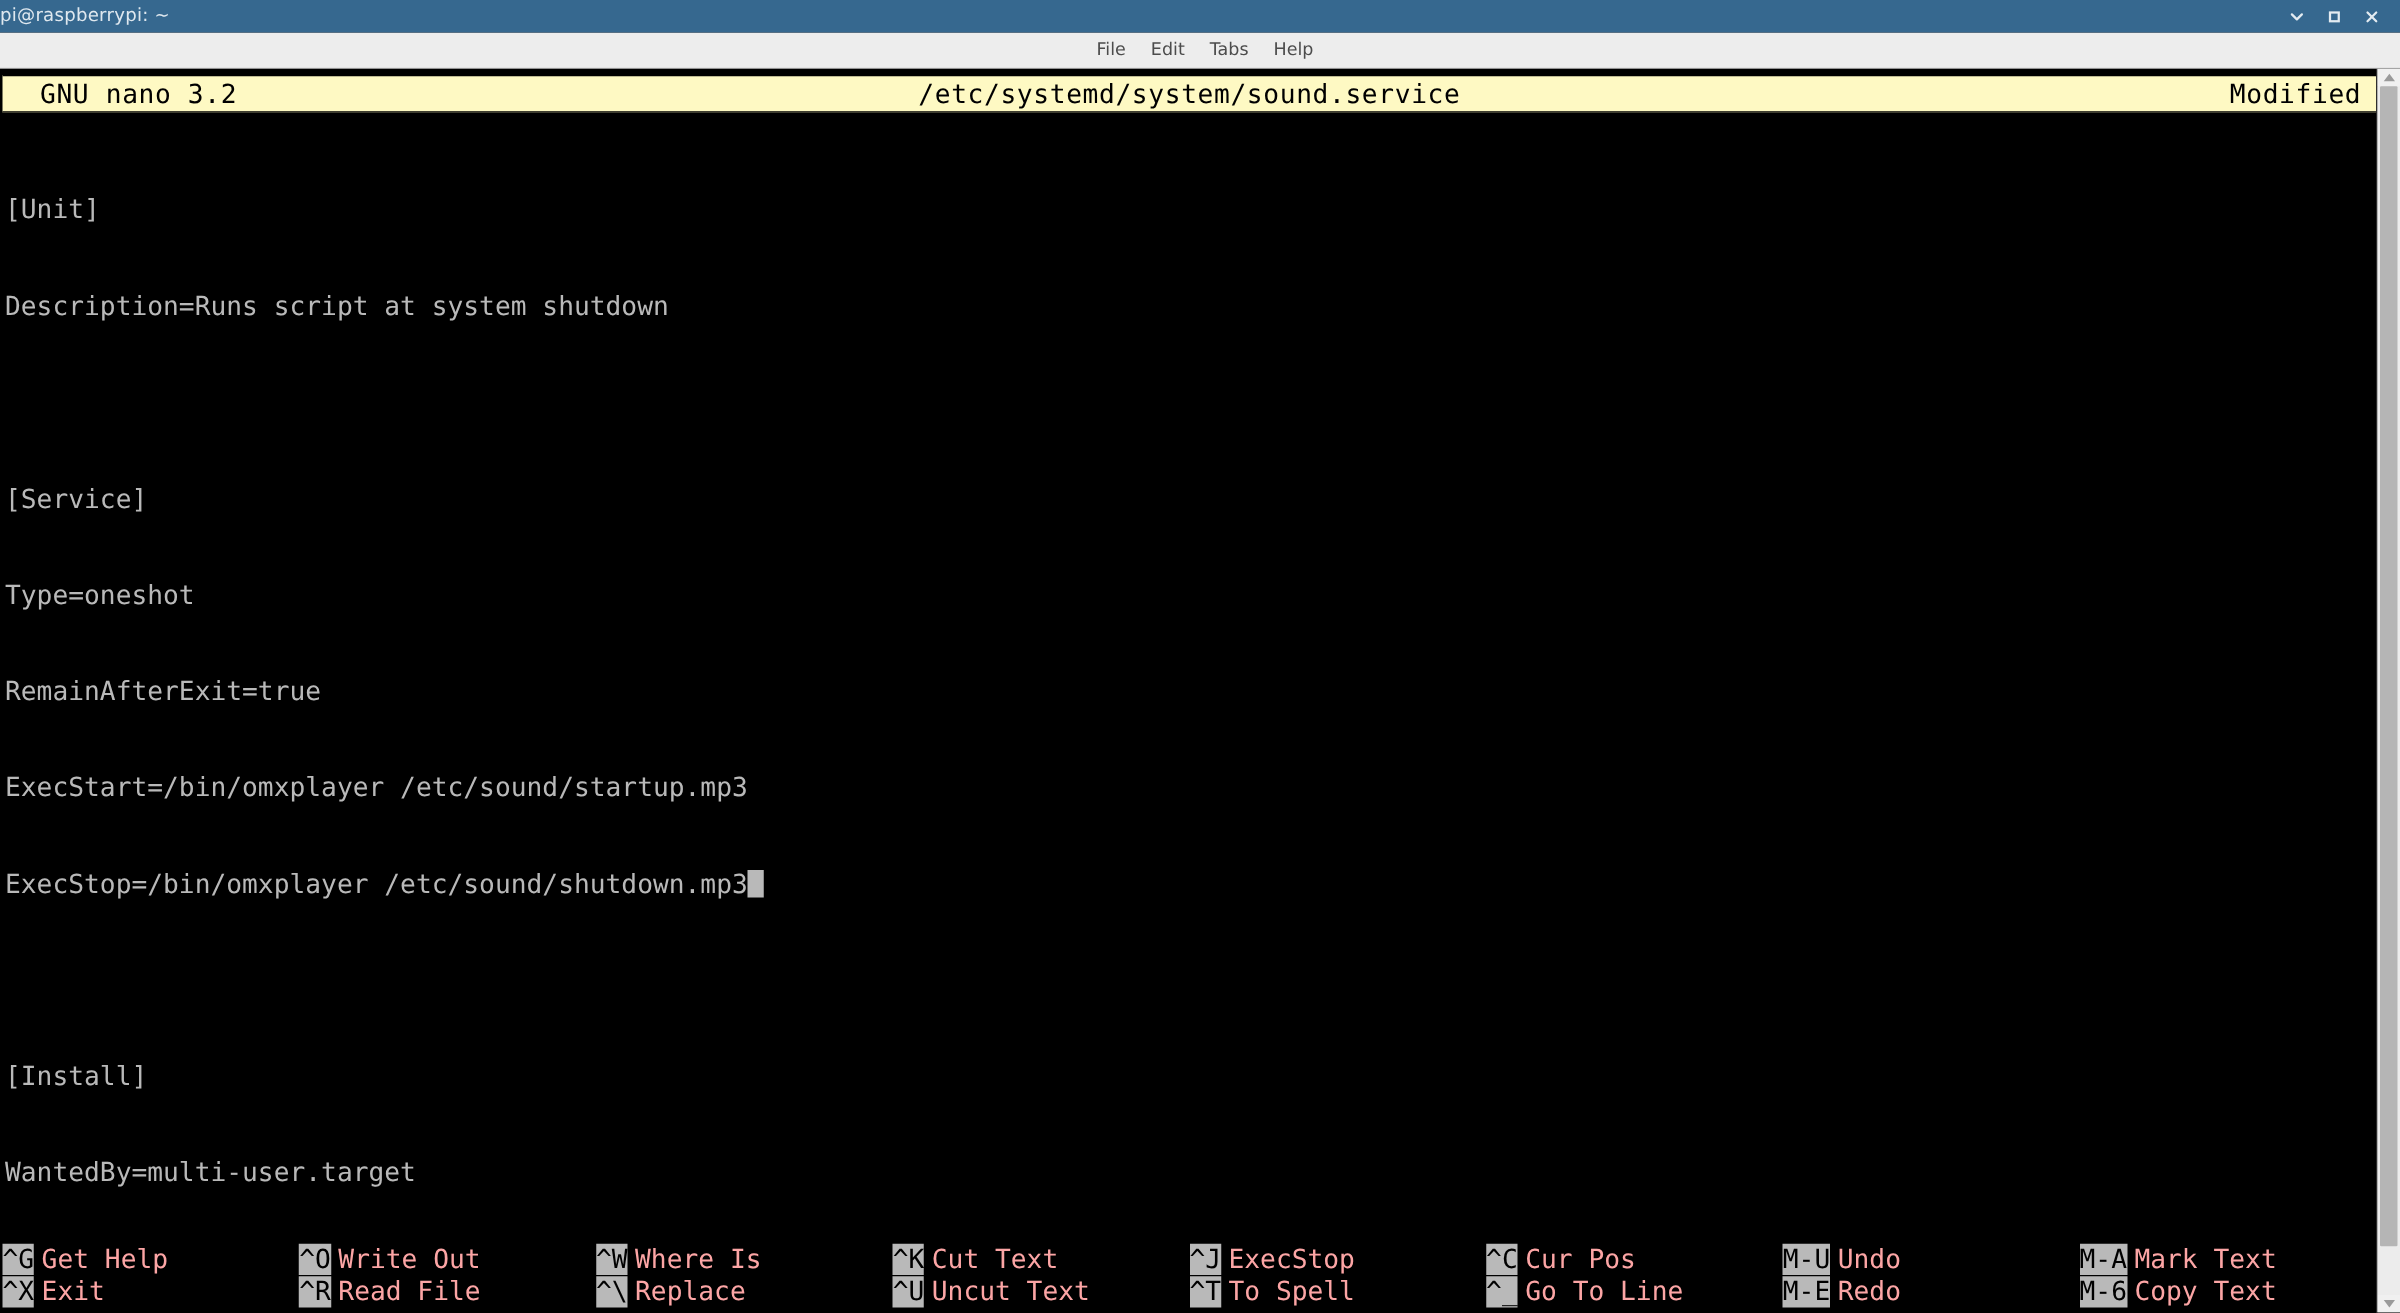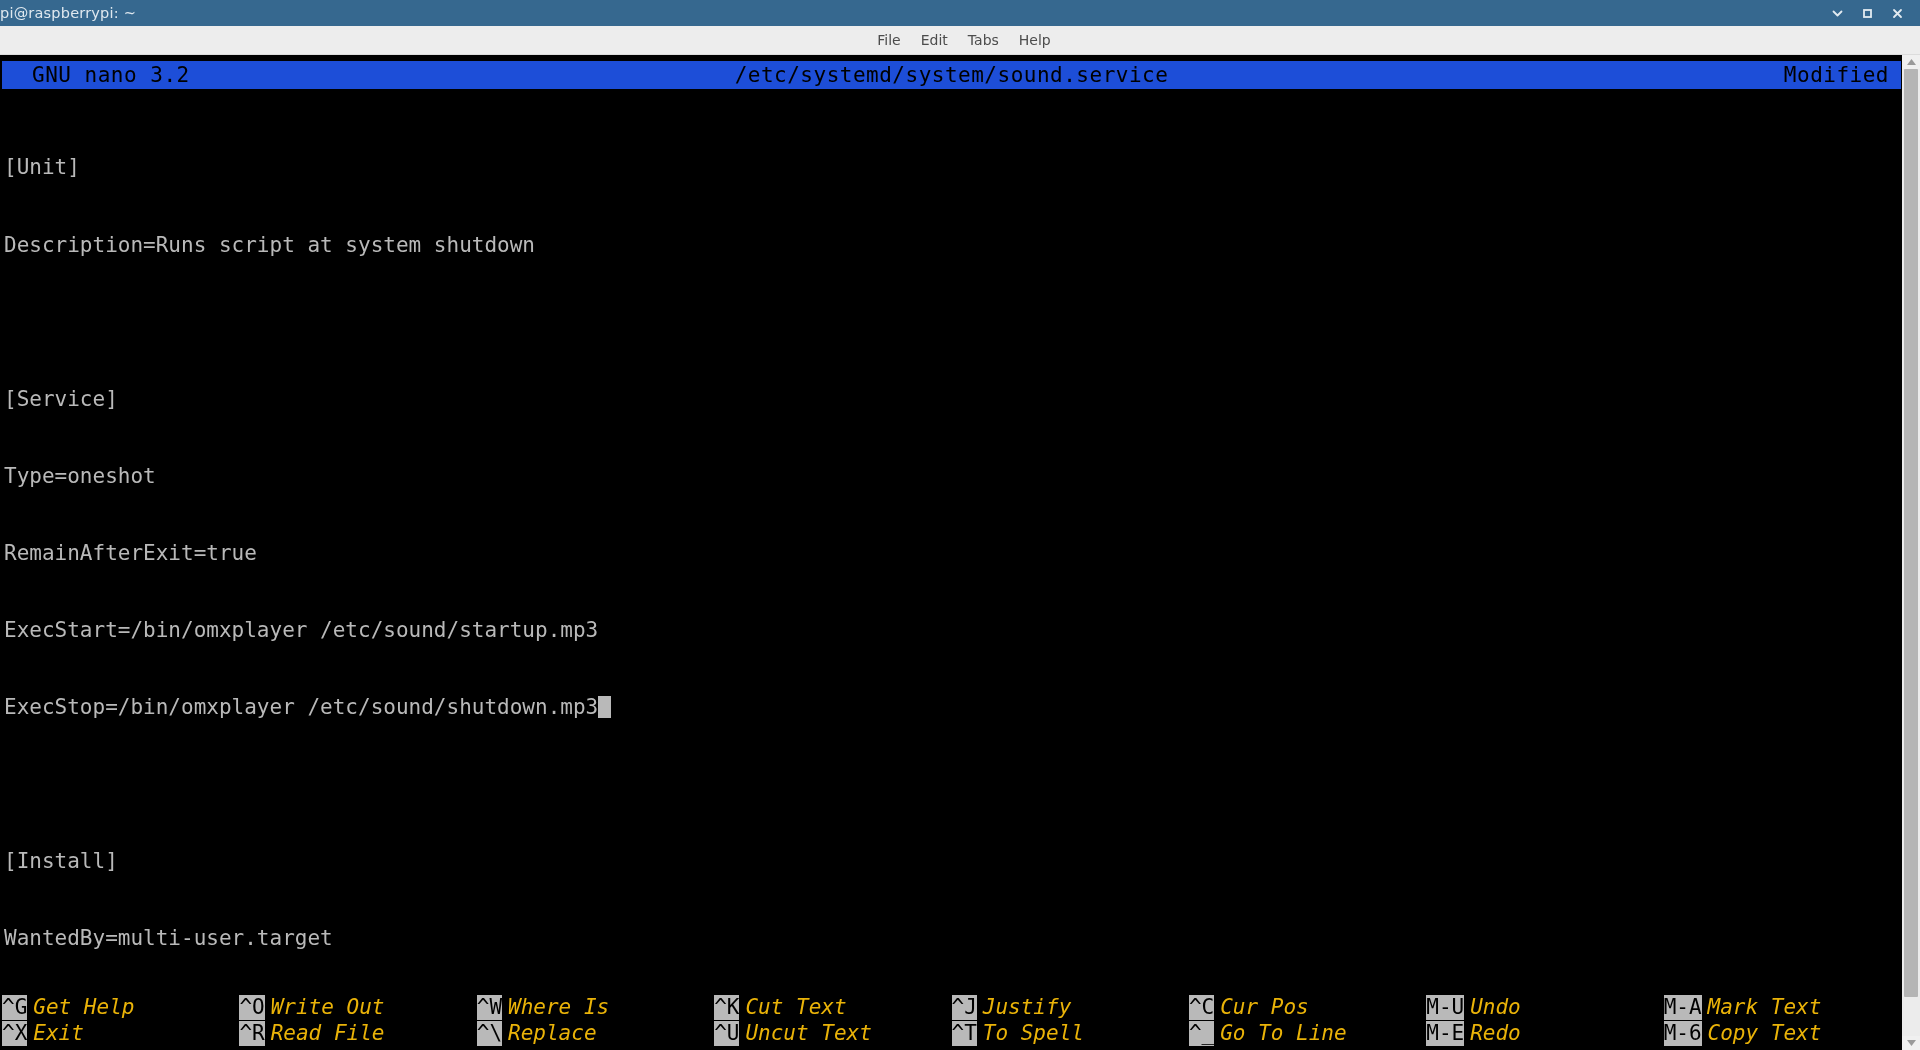--- a/index.html
+++ b/index.html
@@ -96,21 +96,21 @@
     display: flex;
     flex-direction: column;
     padding-left: 2px;
     box-sizing: border-box;
     overflow: hidden;
   }
 
   .nano-title {
     height: 30px;
     min-height: 30px;
-    background: #1d4ed8;
+    background: #fef9c3;
     color: #000000;
     display: flex;
     align-items: center;
     position: relative;
     font-size: 21px;
     font-family: "DejaVu Sans Mono", monospace;
     letter-spacing: 0.5px;
     box-sizing: border-box;
     margin-top: 5px;
     border-top: 1px solid #000;
@@ -175,24 +175,23 @@
   }
   .sc-key {
     background: #b9b9b9;
     color: #000000;
     padding: 1px 0px;
     line-height: 23px;
     display: inline-block;
     white-space: pre;
   }
   .sc-label {
-    color: #eab308;
+    color: #fca5a5;
     padding-left: 6px;
     white-space: pre;
-    font-style: italic;
   }
 
   
   .scrollbar {
     width: 18px;
     min-width: 18px;
     background: #f0f0f0;
     display: flex;
     flex-direction: column;
     align-items: center;
@@ -292,21 +291,21 @@
         </div>
         <div class="sc-col">
           <div class="sc-row"><span class="sc-key">^W</span><span class="sc-label">Where Is</span></div>
           <div class="sc-row"><span class="sc-key">^\</span><span class="sc-label">Replace</span></div>
         </div>
         <div class="sc-col">
           <div class="sc-row"><span class="sc-key">^K</span><span class="sc-label">Cut Text</span></div>
           <div class="sc-row"><span class="sc-key">^U</span><span class="sc-label">Uncut Text</span></div>
         </div>
         <div class="sc-col">
-          <div class="sc-row"><span class="sc-key">^J</span><span class="sc-label">Justify</span></div>
+          <div class="sc-row"><span class="sc-key">^J</span><span class="sc-label">ExecStop</span></div>
           <div class="sc-row"><span class="sc-key">^T</span><span class="sc-label">To Spell</span></div>
         </div>
         <div class="sc-col">
           <div class="sc-row"><span class="sc-key">^C</span><span class="sc-label">Cur Pos</span></div>
           <div class="sc-row"><span class="sc-key">^_</span><span class="sc-label">Go To Line</span></div>
         </div>
         <div class="sc-col">
           <div class="sc-row"><span class="sc-key">M-U</span><span class="sc-label">Undo</span></div>
           <div class="sc-row"><span class="sc-key">M-E</span><span class="sc-label">Redo</span></div>
         </div>

